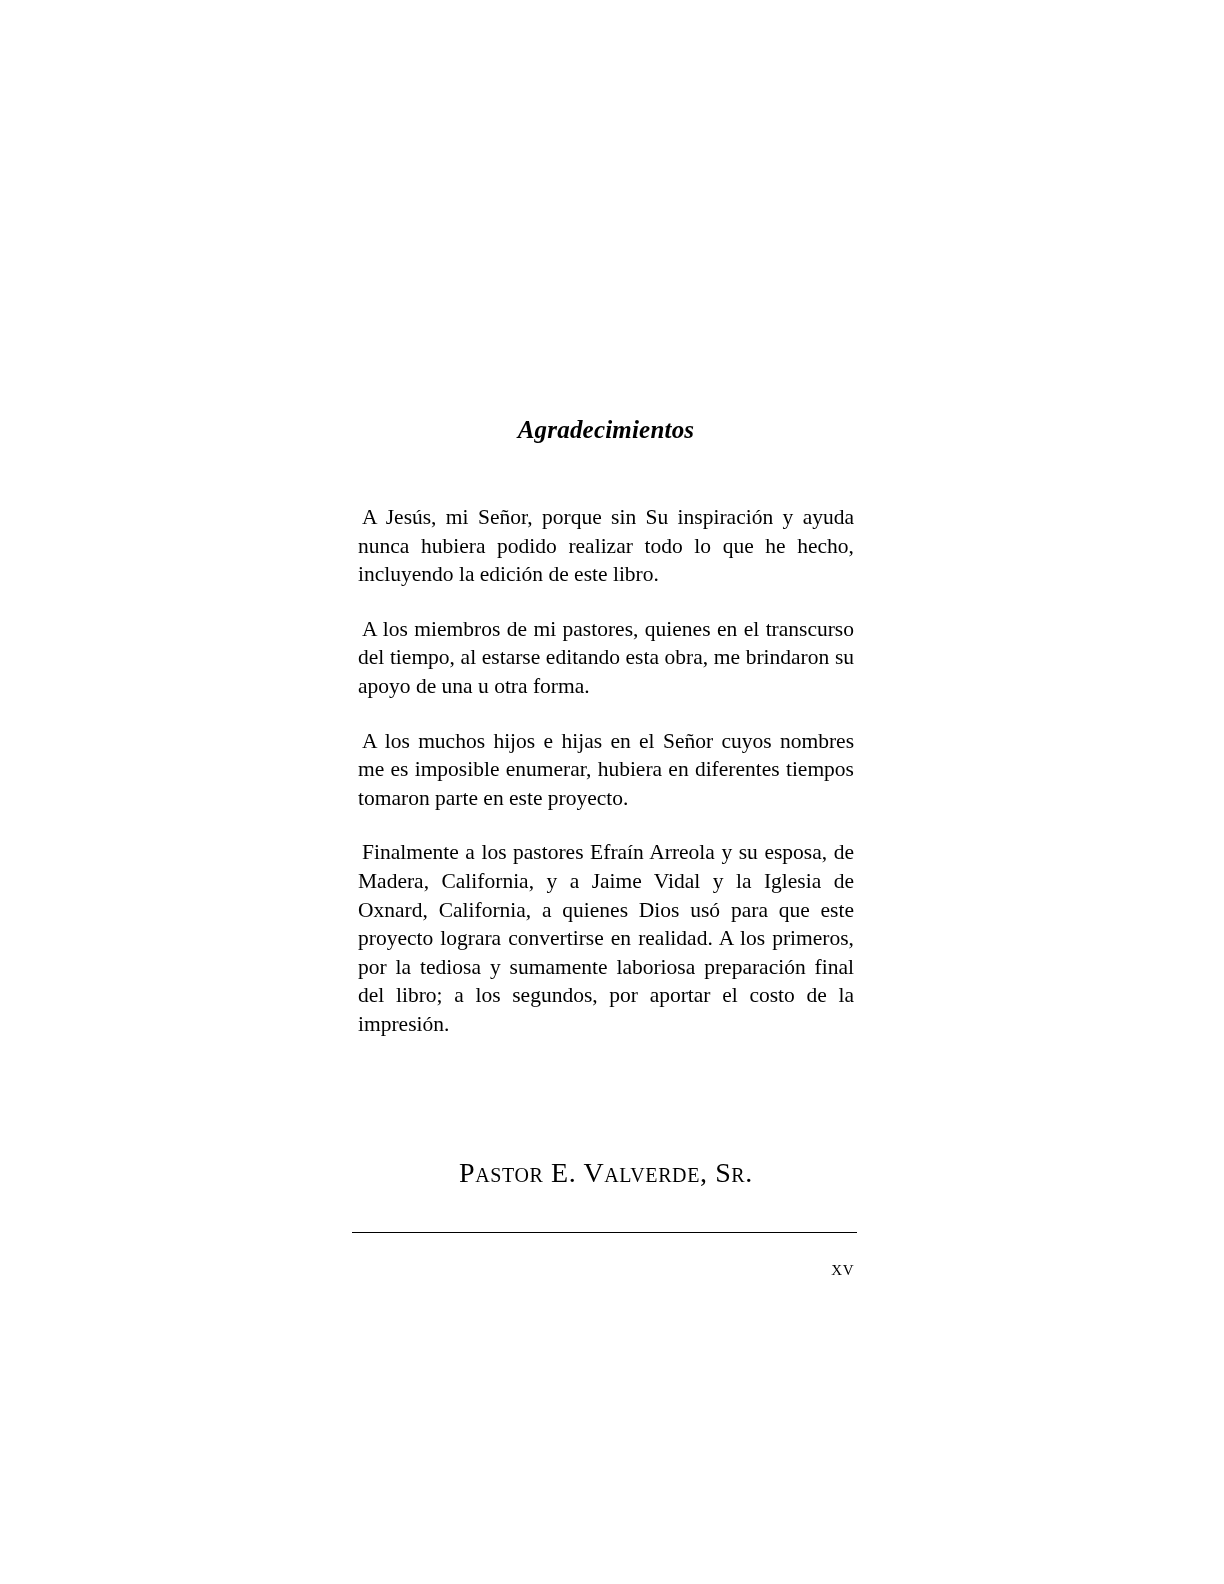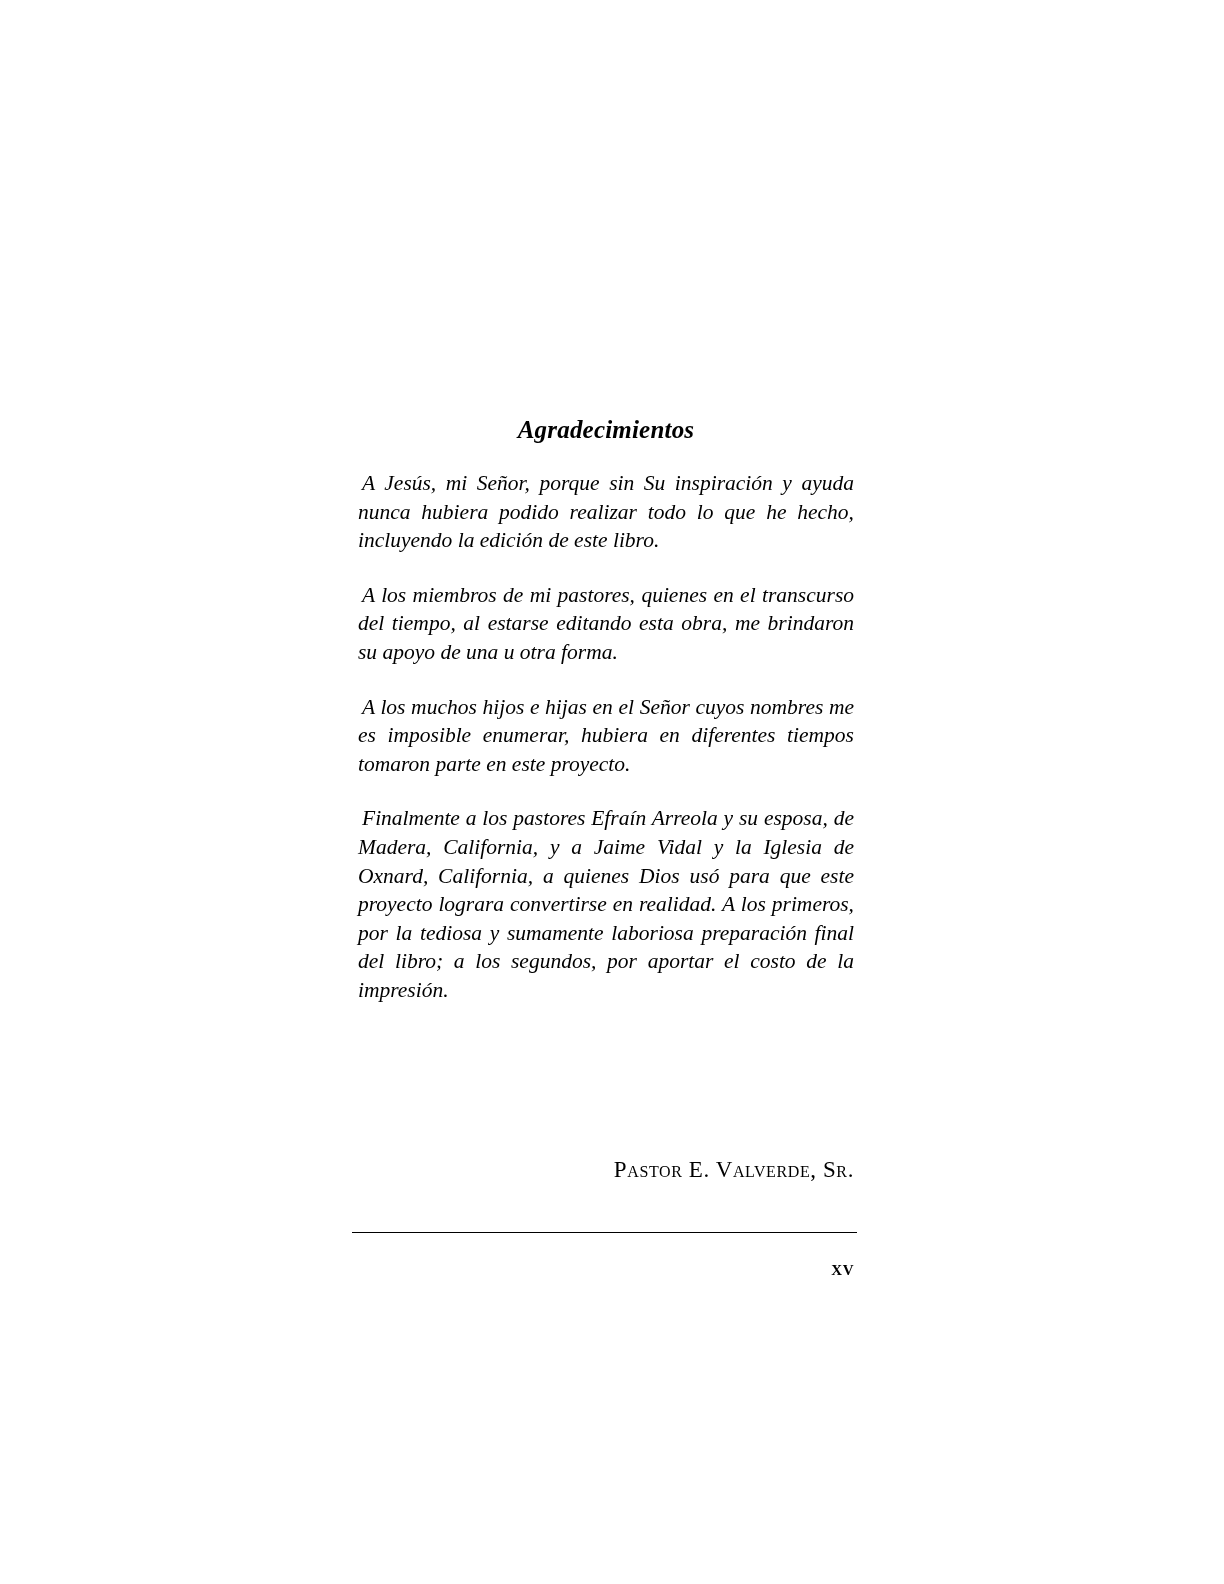--- a/index.html
+++ b/index.html
@@ -32,65 +32,64 @@
     top: 415px;
     width: 496px;
   }
 
   .doc-title {
     font-style: italic;
     font-weight: bold;
     font-size: 25px;
     text-align: center;
     letter-spacing: 0.2px;
-    margin: 0 0 24px 0;
+    margin: 0 0 58px 0;
     line-height: 1.2;
   }
 
   .para {
-    font-style: italic;
     font-size: 21.5px;
     line-height: 1.33;
     text-align: justify;
     text-justify: inter-word;
     margin: 0 0 26px 0;
     text-indent: 4px;
   }
   .para:last-of-type {
     margin-bottom: 0;
   }
 
   .signature {
     position: absolute;
     left: 358px;
     top: 1157px;
     width: 496px;
-    text-align: right;
-    font-size: 23px;
+    text-align: center;
+    font-size: 28px;
     font-variant: small-caps;
     letter-spacing: 0.6px;
   }
 
   .footer-rule {
     position: absolute;
     left: 352px;
     top: 1232px;
     width: 505px;
     height: 1px;
     background: #000000;
   }
 
   .page-number {
     position: absolute;
     left: 358px;
     top: 1255px;
     width: 496px;
     text-align: right;
     font-size: 22px;
-    font-weight: bold;
+    font-weight: normal;
     letter-spacing: 0.5px;
     font-variant: small-caps;
   }
 </style>
 </head>
 <body>
 
 <div class="page">
 
   <div class="content">

